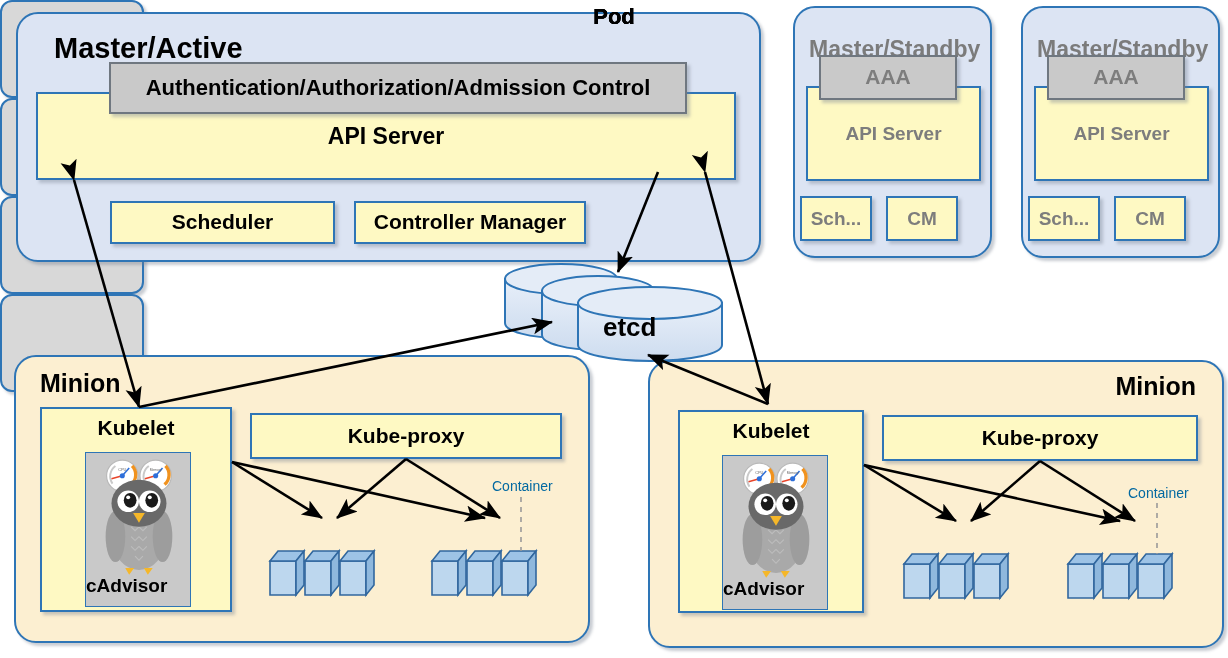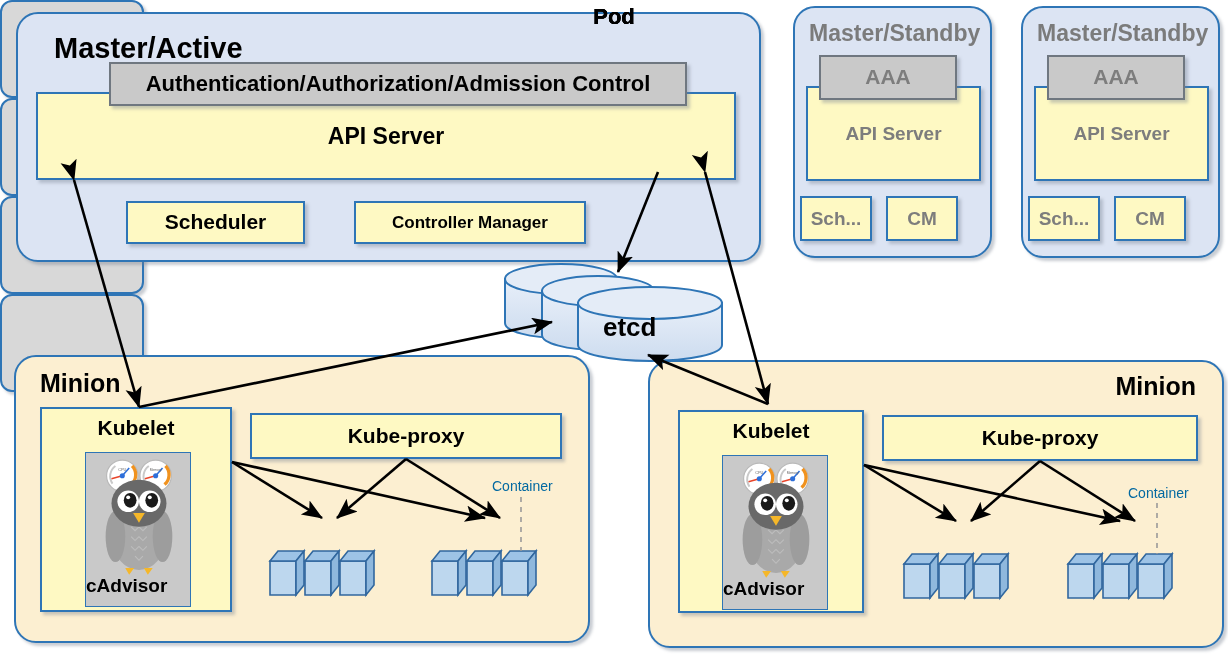--- a/index.html
+++ b/index.html
@@ -56,21 +56,21 @@
     display: block;
   }
 
   .section-title {
     position: absolute;
     font-weight: bold;
     color: #000000;
     white-space: nowrap;
     line-height: 1;
   }
-  .title-gray { color: #7b7b7b; }
+  .title-gray { color: #7b7b7b; margin-top: 16px; }
   .txt-gray { color: #7d7d7d; }
 
   
   .layer {
     position: absolute;
     left: 0; top: 0;
     width: 1228px; height: 658px;
     pointer-events: none;
   }
   .layer.arrows { z-index: 40; }
@@ -103,29 +103,29 @@
 <div id="canvas">
 
   <div class="box outer-master shadow" style="left:16px; top:12px; width:745px; height:250px;">
     <div class="section-title" style="left:36px; top:20px; font-size:29px;">Master/Active</div>
   </div>
 
   <div class="box inner-blue shadow" style="left:36px; top:92px; width:700px; height:88px; font-size:23px; z-index:5;">
     <span>API Server</span>
   </div>
 
-  <div class="box inner-gray shadow" style="left:109px; top:62px; width:578px; height:44px; font-size:22px; z-index:8;">
+  <div class="box inner-gray shadow" style="left:109px; top:62px; width:578px; height:52px; font-size:22px; z-index:8;">
     <span>Authentication/Authorization/Admission Control</span>
   </div>
 
-  <div class="box inner-blue shadow" style="left:110px; top:201px; width:179px; height:43px; font-size:21px; z-index:5;margin-left:16px;">
+  <div class="box inner-blue shadow" style="left:110px; top:201px; width:225px; height:43px; font-size:21px; z-index:5;">
     <span>Scheduler</span>
   </div>
 
-  <div class="box inner-blue shadow" style="left:354px; top:201px; width:232px; height:43px; font-size:17px; z-index:5;text-align:right;">
+  <div class="box inner-blue shadow" style="left:354px; top:201px; width:232px; height:43px; font-size:21px; z-index:5;text-align:right;">
     <span>Controller Manager</span>
   </div>
 
   <div class="box outer-master shadow" style="left:793px; top:6px; width:199px; height:252px;">
     <div class="section-title title-gray" style="left:14px; top:14px; font-size:23px;">Master/Standby</div>
   </div>
   <div class="box inner-blue shadow" style="left:806px; top:86px; width:175px; height:95px; font-size:19px; z-index:5;">
     <span class="txt-gray">API Server</span>
   </div>
   <div class="box inner-gray shadow" style="left:819px; top:55px; width:138px; height:45px; font-size:21px; z-index:8;">

